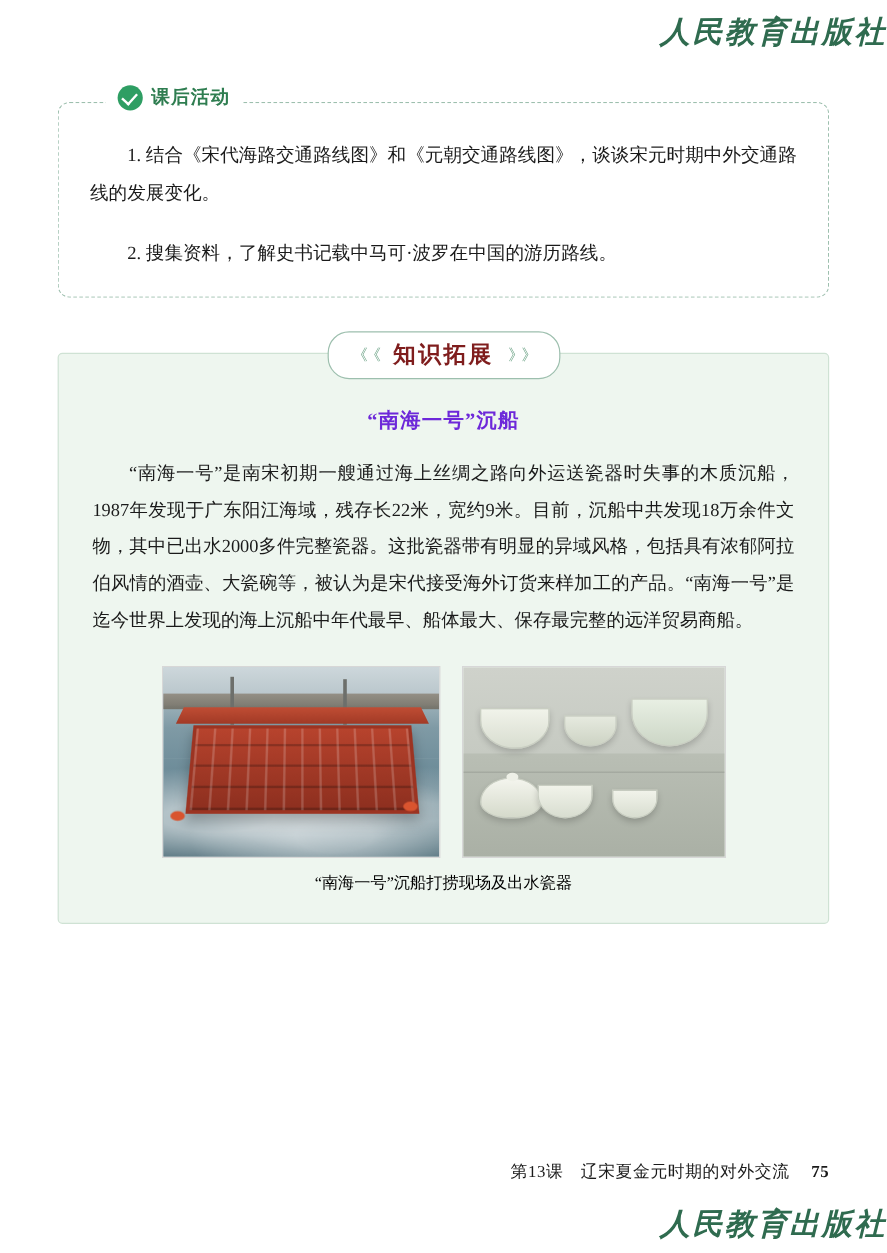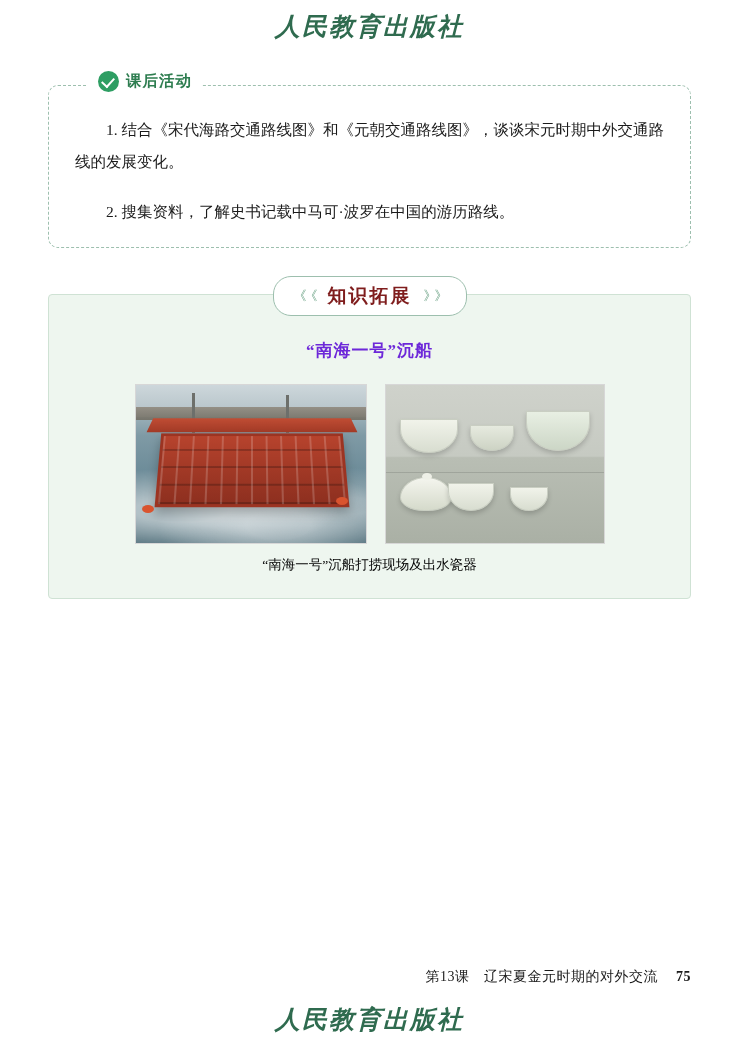--- a/index.html
+++ b/index.html
@@ -10,21 +10,21 @@
     background: #ffffff;
     font-family: "Liberation Serif", "DejaVu Serif", serif;
     color: #1a1a1a;
     position: relative;
     overflow: hidden;
   }
 
   
   .pub-logo {
     width: 100%;
-    text-align: center;
+    text-align: right;
     font-family: "Liberation Serif", serif;
     color: #2f6b4f;
     font-size: 25px;
     letter-spacing: 2px;
     font-weight: bold;
     font-style: italic;
   }
   .pub-logo.top { padding-top: 10px; }
   .pub-logo.bottom {
     position: absolute;
@@ -291,20 +291,21 @@
 
 <section class="ext-wrap">
   <div class="ext-header">
     <span class="ext-chevron">《《</span>
     <span class="ext-header-text">知识拓展</span>
     <span class="ext-chevron">》》</span>
   </div>
 
   <div class="ext-box">
     <h3 class="ext-title">“南海一号”沉船</h3>
+    <p class="ext-para">“南海一号”是南宋初期一艘通过海上丝绸之路向外运送瓷器时失事的木质沉船，1987年发现于广东阳江海域，残存长22米，宽约9米。目前，沉船中共发现18万余件文物，其中已出水2000多件完整瓷器。这批瓷器带有明显的异域风格，包括具有浓郁阿拉伯风情的酒壶、大瓷碗等，被认为是宋代接受海外订货来样加工的产品。“南海一号”是迄今世界上发现的海上沉船中年代最早、船体最大、保存最完整的远洋贸易商船。</p>
 
     <div class="fig-row">
       <div class="fig fig-left">
         <div class="sea"></div>
         <div class="sky-strip"></div>
         <div class="shore"></div>
         <div class="crane"></div>
         <div class="crane2"></div>
         <div class="cage-top"></div>
         <div class="cage">

